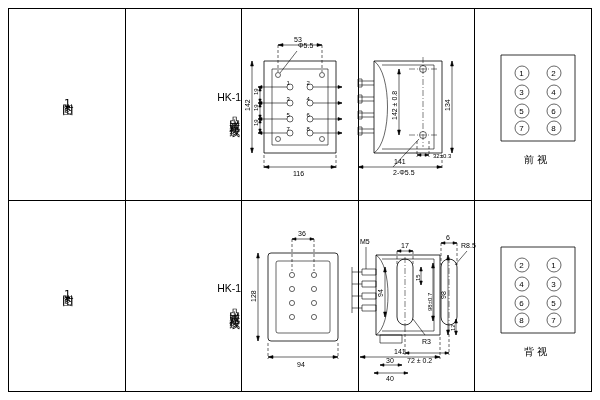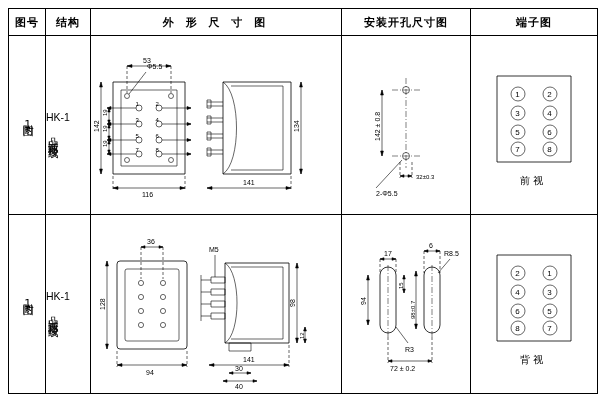--- a/index.html
+++ b/index.html
@@ -9,47 +9,40 @@
   table.main td,table.main th{border:1px solid #000;padding:0;}
   .hdr{height:26px;text-align:center;font-size:11px;font-weight:bold;letter-spacing:1px;}
   .hdr.wide{letter-spacing:4px;}
   .c1{width:36px;}
   .c2{width:44px;}
   .c3{width:250px;}
   .c4{width:128px;}
   .c5{width:126px;}
   .vcell{text-align:center;font-size:11px;}
   .vtext{writing-mode:vertical-rl;text-orientation:upright;display:inline-block;line-height:1.15;letter-spacing:1px;}
-  .struct{font-size:10.5px;text-align:left;line-height:1.3;}
+  .struct{font-size:10.5px;text-align:right;line-height:1.3;}
   .struct .top{display:block;margin:6px 0 4px;font-family:"Liberation Sans",sans-serif;}
   .struct .vt{writing-mode:vertical-rl;text-orientation:upright;display:inline-block;letter-spacing:2px;}
   svg{display:block;}
   .lbl{font-size:7px;font-family:"Liberation Sans",sans-serif;fill:#000;}
   .lbl6{font-size:6px;font-family:"Liberation Sans",sans-serif;fill:#000;}
   .cap{font-size:10px;font-family:"DejaVu Sans",sans-serif;fill:#000;}
   .ter{font-size:8px;font-family:"Liberation Sans",sans-serif;fill:#000;}
   line,path,rect,circle,ellipse,polyline,polygon{vector-effect:non-scaling-stroke;}
   .ln{stroke:#000;stroke-width:0.8;fill:none;}
   .lnt{stroke:#000;stroke-width:0.6;fill:none;}
   .dash{stroke:#000;stroke-width:0.6;fill:none;stroke-dasharray:3 2;}
   .cen{stroke:#000;stroke-width:0.5;fill:none;stroke-dasharray:6 2 1 2;}
 </style>
 </head>
 <body>
 
 <div id="sheet">
 <table class="main">
   <tbody>
-        <tr>
-    <th class="c1 hdr">图号</th>
-    <th class="c2 hdr">结构</th>
-    <th class="c3 hdr wide">外 形 尺 寸 图</th>
-    <th class="c4 hdr">安装开孔尺寸图</th>
-    <th class="c5 hdr">端子图</th>
-  </tr>
 
   <tr style="height:178px;">
     <td class="vcell">
       <span class="vtext">附图1</span>
     </td>
     <td class="struct">
       <span class="top">HK-1</span>
       <span class="vt">凸出式前接线</span>
     </td>
 

